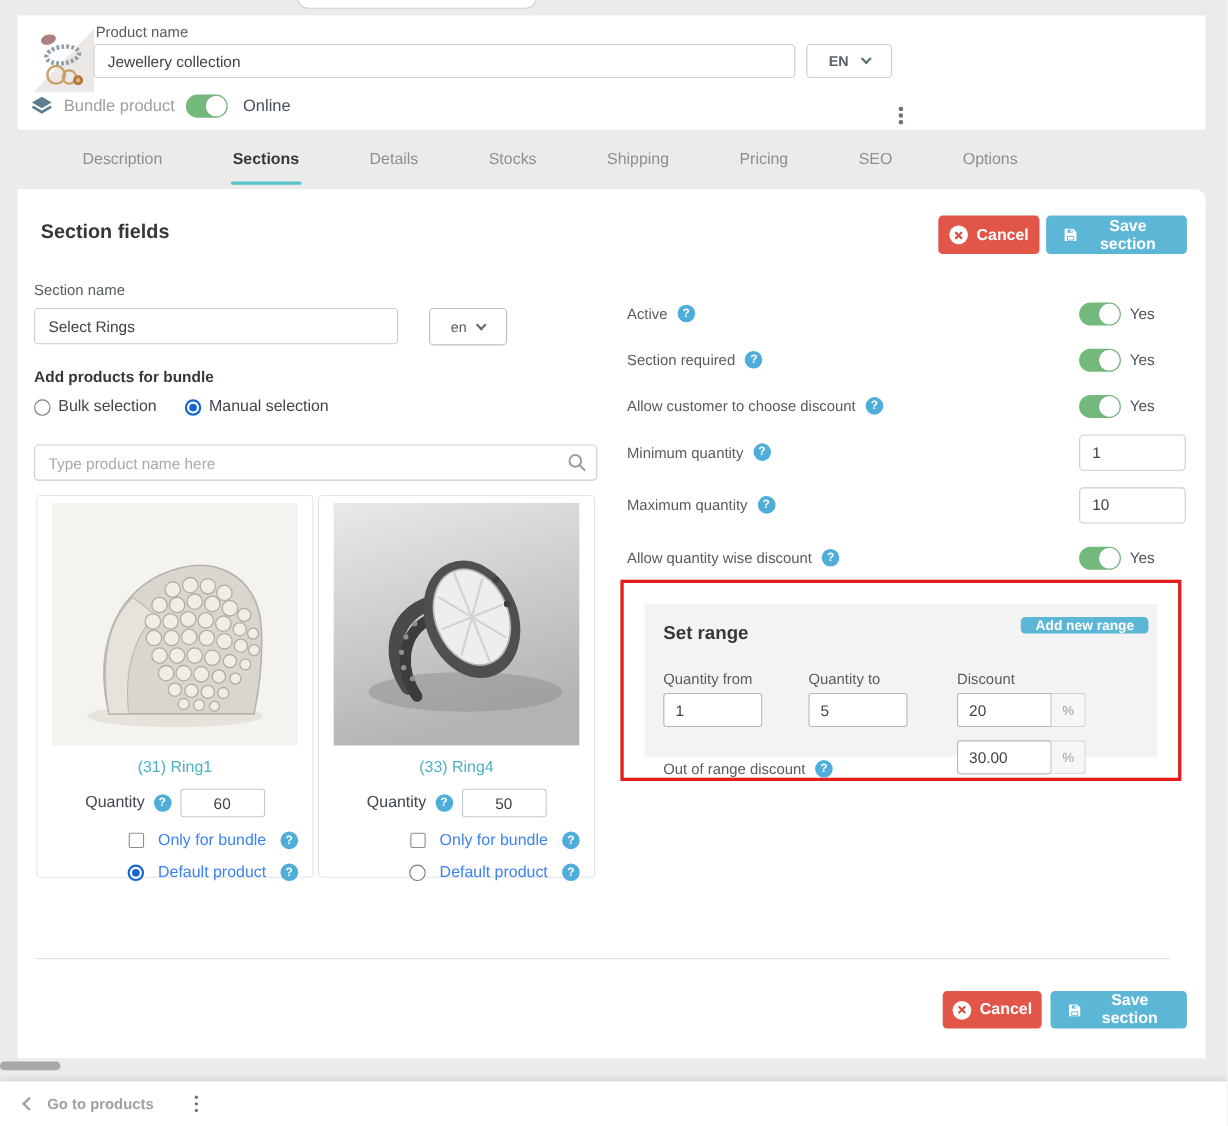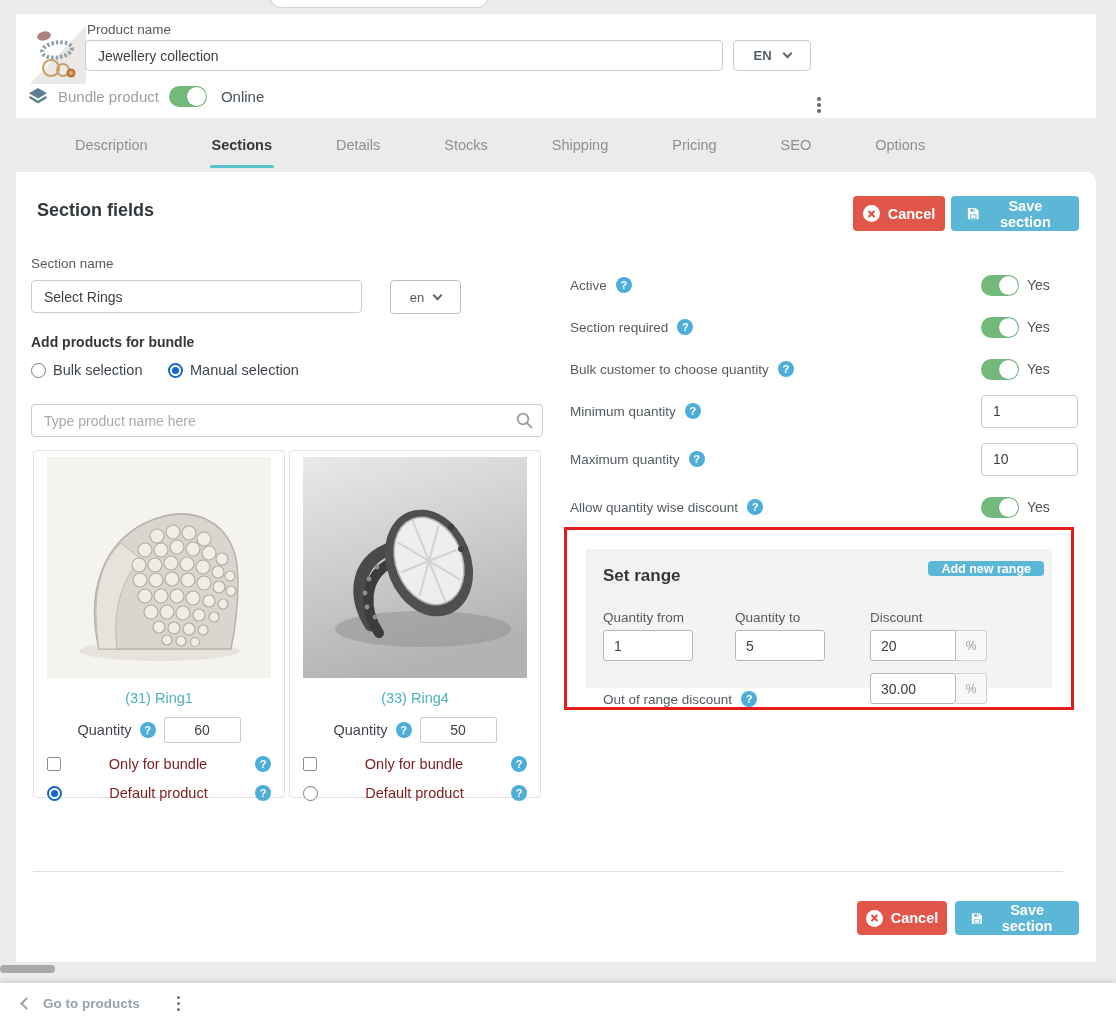--- a/index.html
+++ b/index.html
@@ -73,21 +73,21 @@
   .help { display:inline-block; width:16px; height:16px; border-radius:50%; background:#4fadd9; color:#fff; font-size:11px; font-weight:bold; text-align:center; line-height:16px; flex:none; cursor:pointer; }
   .help::after { content:"?"; }
 
   
   .card { position:absolute; top:278px; width:252px; height:348px; background:#fff; border:1px solid #e3e3e3; border-radius:4px; padding:6px 13px; }
   .card1 { left:17px; } .card2 { left:273px; }
   .card-img { width:224px; height:221px; overflow:hidden; }
   .card-title { text-align:center; margin-top:12px; font-size:14.5px; color:#4cb2c4; cursor:pointer; }
   .qty-row { display:flex; justify-content:center; align-items:center; gap:8px; margin-top:11px; font-size:14.5px; color:#3f464c; }
   .qty-input { width:77px; height:26px; border:1px solid #c6cacd; border-radius:3px; text-align:center; font-size:14px; color:#3c4247; font-family:"Liberation Sans",sans-serif; }
-  .chk-row { display:flex; justify-content:space-between; align-items:center; gap:1px; margin-top:13px; font-size:14.5px; color:#7f1d1d; cursor:pointer; }
+  .chk-row { display:flex; justify-content:flex-end; align-items:center; gap:13px; margin-top:13px; font-size:14.5px; color:#3b82f6; cursor:pointer; }
 
   
   .srow { position:absolute; left:554px; width:528px; height:34px; display:flex; align-items:center; }
   .srow .lbl { font-size:13.5px; color:#555c61; display:flex; align-items:center; gap:9px; }
   .srow .ctrl { position:absolute; left:411px; display:flex; align-items:center; gap:8px; font-size:14px; color:#4b5257; }
   .num-input { width:97px; height:33px; border:1px solid #c9cdd0; border-radius:4px; padding:0 11px; font-size:14px; color:#3c4247; font-family:"Liberation Sans",sans-serif; }
 
   
   .set-range { position:absolute; left:548px; top:355px; width:510px; height:183px; border:3px solid #e51c1c; background:#fff; padding:19px; }
   .sr-inner { position:relative; width:100%; height:100%; background:#f3f3f3; }
@@ -353,21 +353,21 @@
         </span>
       <span class="ctrl">
           <span class="toggle checked">
             <span class="knob"></span>
           </span>
           <span>Yes</span>
         </span>
     </div>
     <div class="srow" style="top:180px">
       <span class="lbl">
-          <span>Bulk customer to choose quantity</span>
+          <span>Allow customer to choose discount</span>
           <span class="help"></span>
         </span>
       <span class="ctrl">
           <span class="toggle checked">
             <span class="knob"></span>
           </span>
           <span>Yes</span>
         </span>
     </div>
     <div class="srow" style="top:222px">

